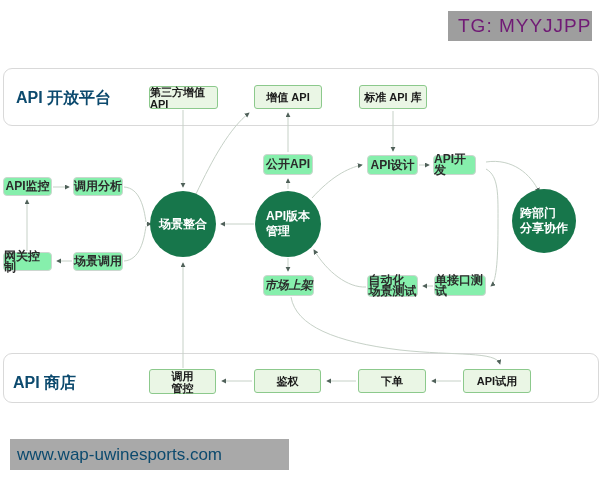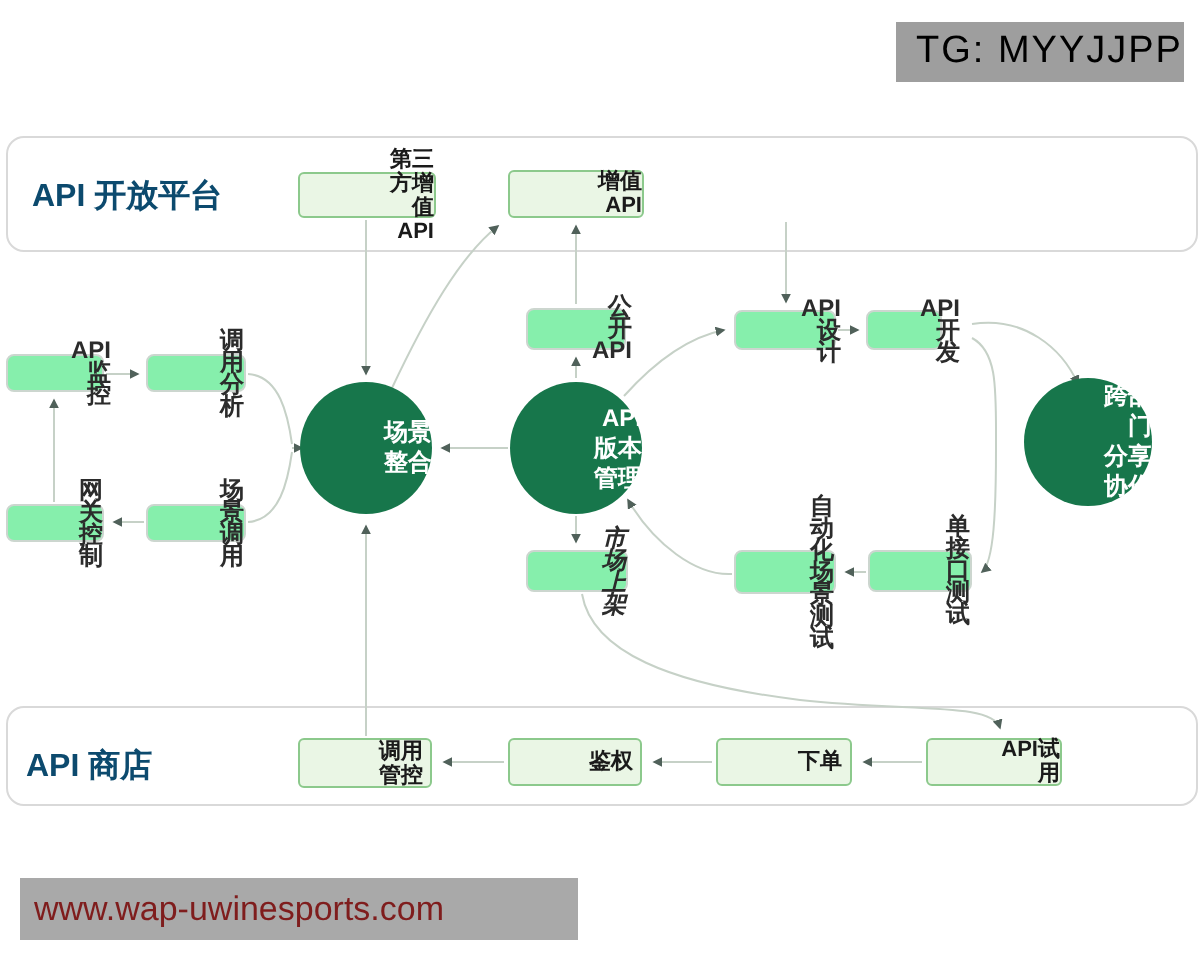--- a/index.html
+++ b/index.html
@@ -2,32 +2,32 @@
 <html><head>
 <meta charset="utf-8">
 <style>
   html,body{margin:0;padding:0;background:#fff;}
   #stage{position:relative;width:600px;height:480px;background:#ffffff;overflow:hidden;
          font-family:"Liberation Sans","DejaVu Sans",sans-serif;}
   .section{position:absolute;border:1px solid #d9d9d9;border-radius:9px;background:transparent;}
   .section-title{position:absolute;font-size:16px;font-weight:bold;color:#0c4a6e;white-space:nowrap;}
   svg.wires{position:absolute;left:0;top:0;pointer-events:none;}
   .node{position:absolute;display:flex;align-items:center;justify-content:center;
-        text-align:right;white-space:pre-line;box-sizing:border-box;z-index:2;padding-left:36px;}
+        text-align:left;white-space:pre-line;box-sizing:border-box;z-index:2;}
   .gbox{background:#eaf6e5;border:1px solid #8cc98c;border-radius:3px;
         font-size:11px;font-weight:bold;color:#1a1a1a;line-height:12px;}
   .wbox{background:#86efac;border:1px solid #ccd6cf;border-radius:4px;
         font-size:12px;font-weight:bold;color:#2b2b2b;line-height:11px;}
   .circle{background:#17764b;border-radius:50%;color:#ffffff;
         font-size:12px;font-weight:bold;line-height:15px;}
   .badge{position:absolute;left:448px;top:11px;width:144px;height:30px;background:#9e9e9e;
-        color:#000000;font-size:19px;line-height:30px;padding-left:10px;box-sizing:border-box;
+        color:#701a75;font-size:19px;line-height:30px;padding-left:10px;box-sizing:border-box;
         letter-spacing:1px;z-index:5;}
   .watermark{position:absolute;left:10px;top:439px;width:279px;height:31px;background:#a9a9a9;
-        color:#7f1d1d;font-size:17px;line-height:31px;padding-left:7px;box-sizing:border-box;z-index:5;}
+        color:#0c4a6e;font-size:17px;line-height:31px;padding-left:7px;box-sizing:border-box;z-index:5;}
 </style>
 </head>
 <body>
 
 <div id="stage">
 
   <div class="section" style="left:3px;top:68px;width:594px;height:56px;"></div>
   <div class="section" style="left:3px;top:353px;width:594px;height:48px;"></div>
 
   <div class="section-title" style="left:16px;top:88px;">API 开放平台</div>
@@ -62,35 +62,36 @@
       <path d="M291,297 C296,326 335,342 400,350 C455,356 496,351 500,364" marker-end="url(#arrow)"></path>
       <path d="M461,381 L432,381" marker-end="url(#arrow)"></path>
       <path d="M356,381 L327,381" marker-end="url(#arrow)"></path>
       <path d="M252,381 L222,381" marker-end="url(#arrow)"></path>
       <path d="M183,368 L183,263" marker-end="url(#arrow)"></path>
     </g>
   </svg>
 
   <div class="node gbox" style="left:149px;top:86px;width:69px;height:23px;">第三方增值 API</div>
   <div class="node gbox" style="left:254px;top:85px;width:68px;height:24px;">增值 API</div>
+  <div class="node gbox" style="left:359px;top:85px;width:68px;height:24px;">标准 API 库</div>
 
   <div class="node wbox" style="left:3px;top:177px;width:49px;height:19px;">API监控</div>
   <div class="node wbox" style="left:73px;top:177px;width:50px;height:19px;">调用分析</div>
   <div class="node wbox" style="left:3px;top:252px;width:49px;height:19px;">网关控制</div>
   <div class="node wbox" style="left:73px;top:252px;width:50px;height:19px;">场景调用</div>
 
   <div class="node circle" style="left:150px;top:191px;width:66px;height:66px;">场景整合</div>
   <div class="node circle" style="left:255px;top:191px;width:66px;height:66px;">API版本
 管理</div>
   <div class="node circle" style="left:512px;top:189px;width:64px;height:64px;">跨部门
 分享协作</div>
 
   <div class="node wbox" style="left:263px;top:154px;width:50px;height:21px;">公开API</div>
   <div class="node wbox" style="left:367px;top:155px;width:51px;height:20px;">API设计</div>
-  <div class="node wbox" style="left:433px;top:155px;width:28px;height:20px;">API开发</div>
+  <div class="node wbox" style="left:433px;top:155px;width:43px;height:20px;">API开发</div>
   <div class="node wbox" style="left:263px;top:275px;width:51px;height:21px;font-style:italic;">市场上架</div>
   <div class="node wbox" style="left:367px;top:275px;width:51px;height:22px;">自动化
 场景测试</div>
   <div class="node wbox" style="left:434px;top:275px;width:52px;height:21px;">单接口测试</div>
 
   <div class="node gbox" style="left:149px;top:369px;width:67px;height:25px;">调用
 管控</div>
   <div class="node gbox" style="left:254px;top:369px;width:67px;height:24px;">鉴权</div>
   <div class="node gbox" style="left:358px;top:369px;width:68px;height:24px;">下单</div>
   <div class="node gbox" style="left:463px;top:369px;width:68px;height:24px;">API试用</div>

